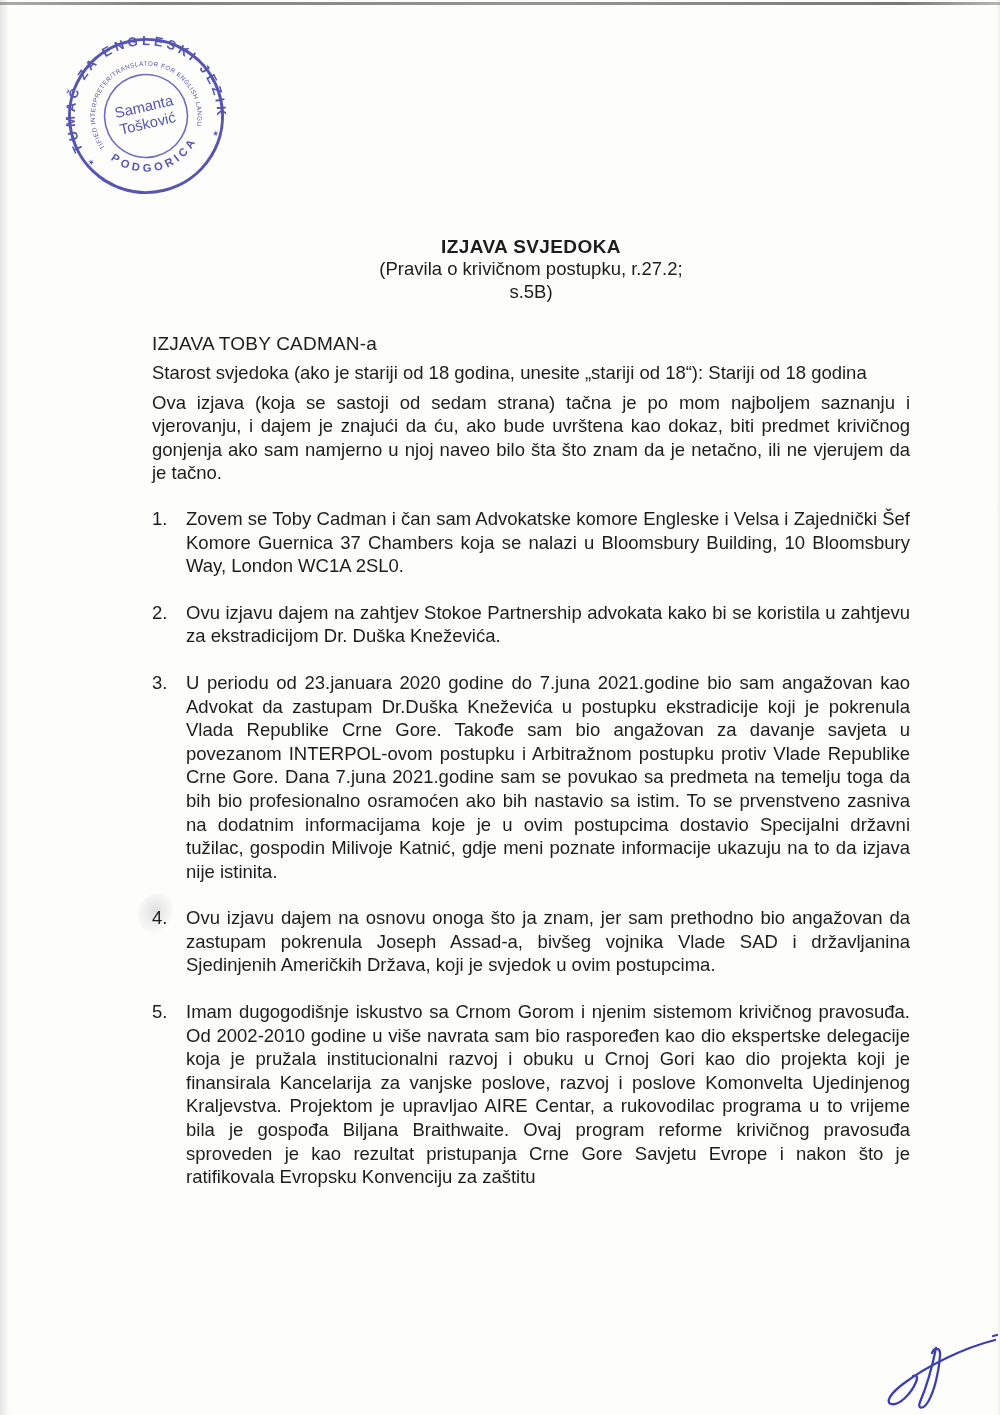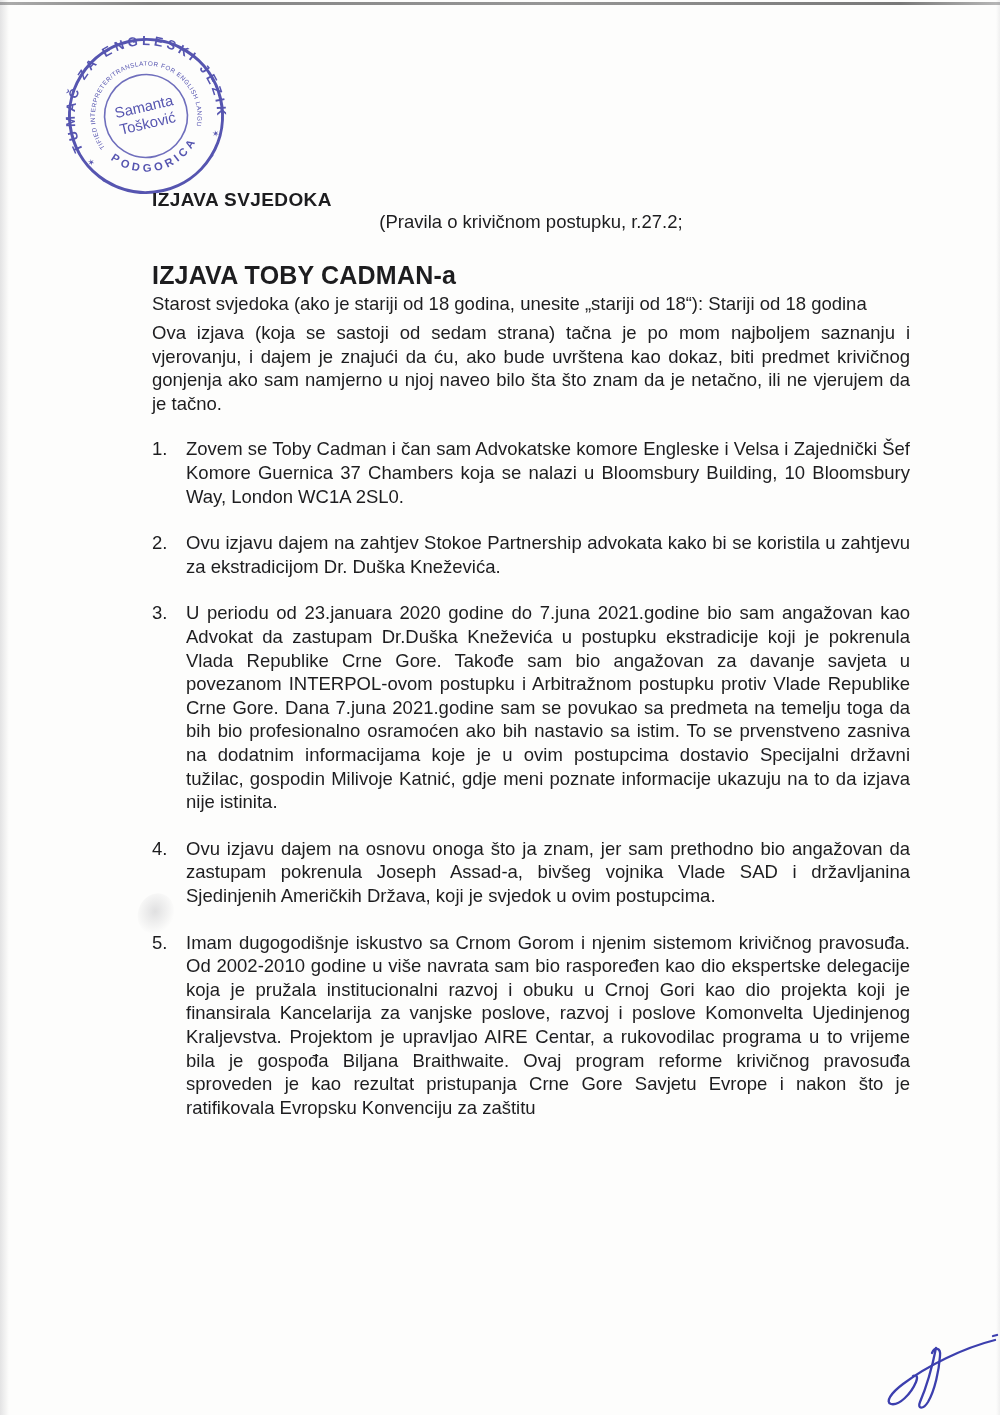--- a/index.html
+++ b/index.html
@@ -40,33 +40,35 @@
   }
   .stamp text { fill:#4a49ab; }
   
   .content {
     position:relative;
     padding:189px 90px 0 152px;
     font-size:18.5px;
     line-height:23.6px;
   }
   .doc-title {
+    text-align:center;
     font-weight:bold;
     font-size:19px;
     line-height:22px;
     letter-spacing:.4px;
+    margin-top:47px;
   }
   .legal-ref {
     text-align:center;
     line-height:22.5px;
   }
   .statement-heading {
     margin-top:30px;
-    font-weight:bold;
-    font-size:25px;
+    font-weight:normal;
+    font-size:19px;
     line-height:22px;
     letter-spacing:.2px;
   }
   .para {
     margin-top:6px;
     text-align:justify;
   }
   .numbered-list { margin-top:22px; }
   .item { display:flex; margin-bottom:23px; }
   .item-number { width:34px; flex-shrink:0; }
@@ -108,20 +110,21 @@
   <text x="100" y="95" font-size="16.5" font-weight="500" text-anchor="middle">Samanta</text>
   <text x="100" y="114" font-size="16.5" font-weight="500" text-anchor="middle">Tošković</text>
 </svg>
 
 <div class="content">
 
   <div class="doc-title">IZJAVA SVJEDOKA</div>
 
   <div class="legal-ref">
     <div>(Pravila o krivičnom postupku, r.27.2;</div>
+    <div>s.5B)</div>
   </div>
 
   <div class="statement-heading">IZJAVA TOBY CADMAN-a</div>
 
   <div class="para">Starost svjedoka (ako je stariji od 18 godina, unesite „stariji od 18“): Stariji od 18 godina</div>
 
   <div class="para">Ova izjava (koja se sastoji od sedam strana) tačna je po mom najboljem saznanju i vjerovanju, i dajem je znajući da ću, ako bude uvrštena kao dokaz, biti predmet krivičnog gonjenja ako sam namjerno u njoj naveo bilo šta što znam da je netačno, ili ne vjerujem da je tačno.</div>
 
   <div class="numbered-list">
 

